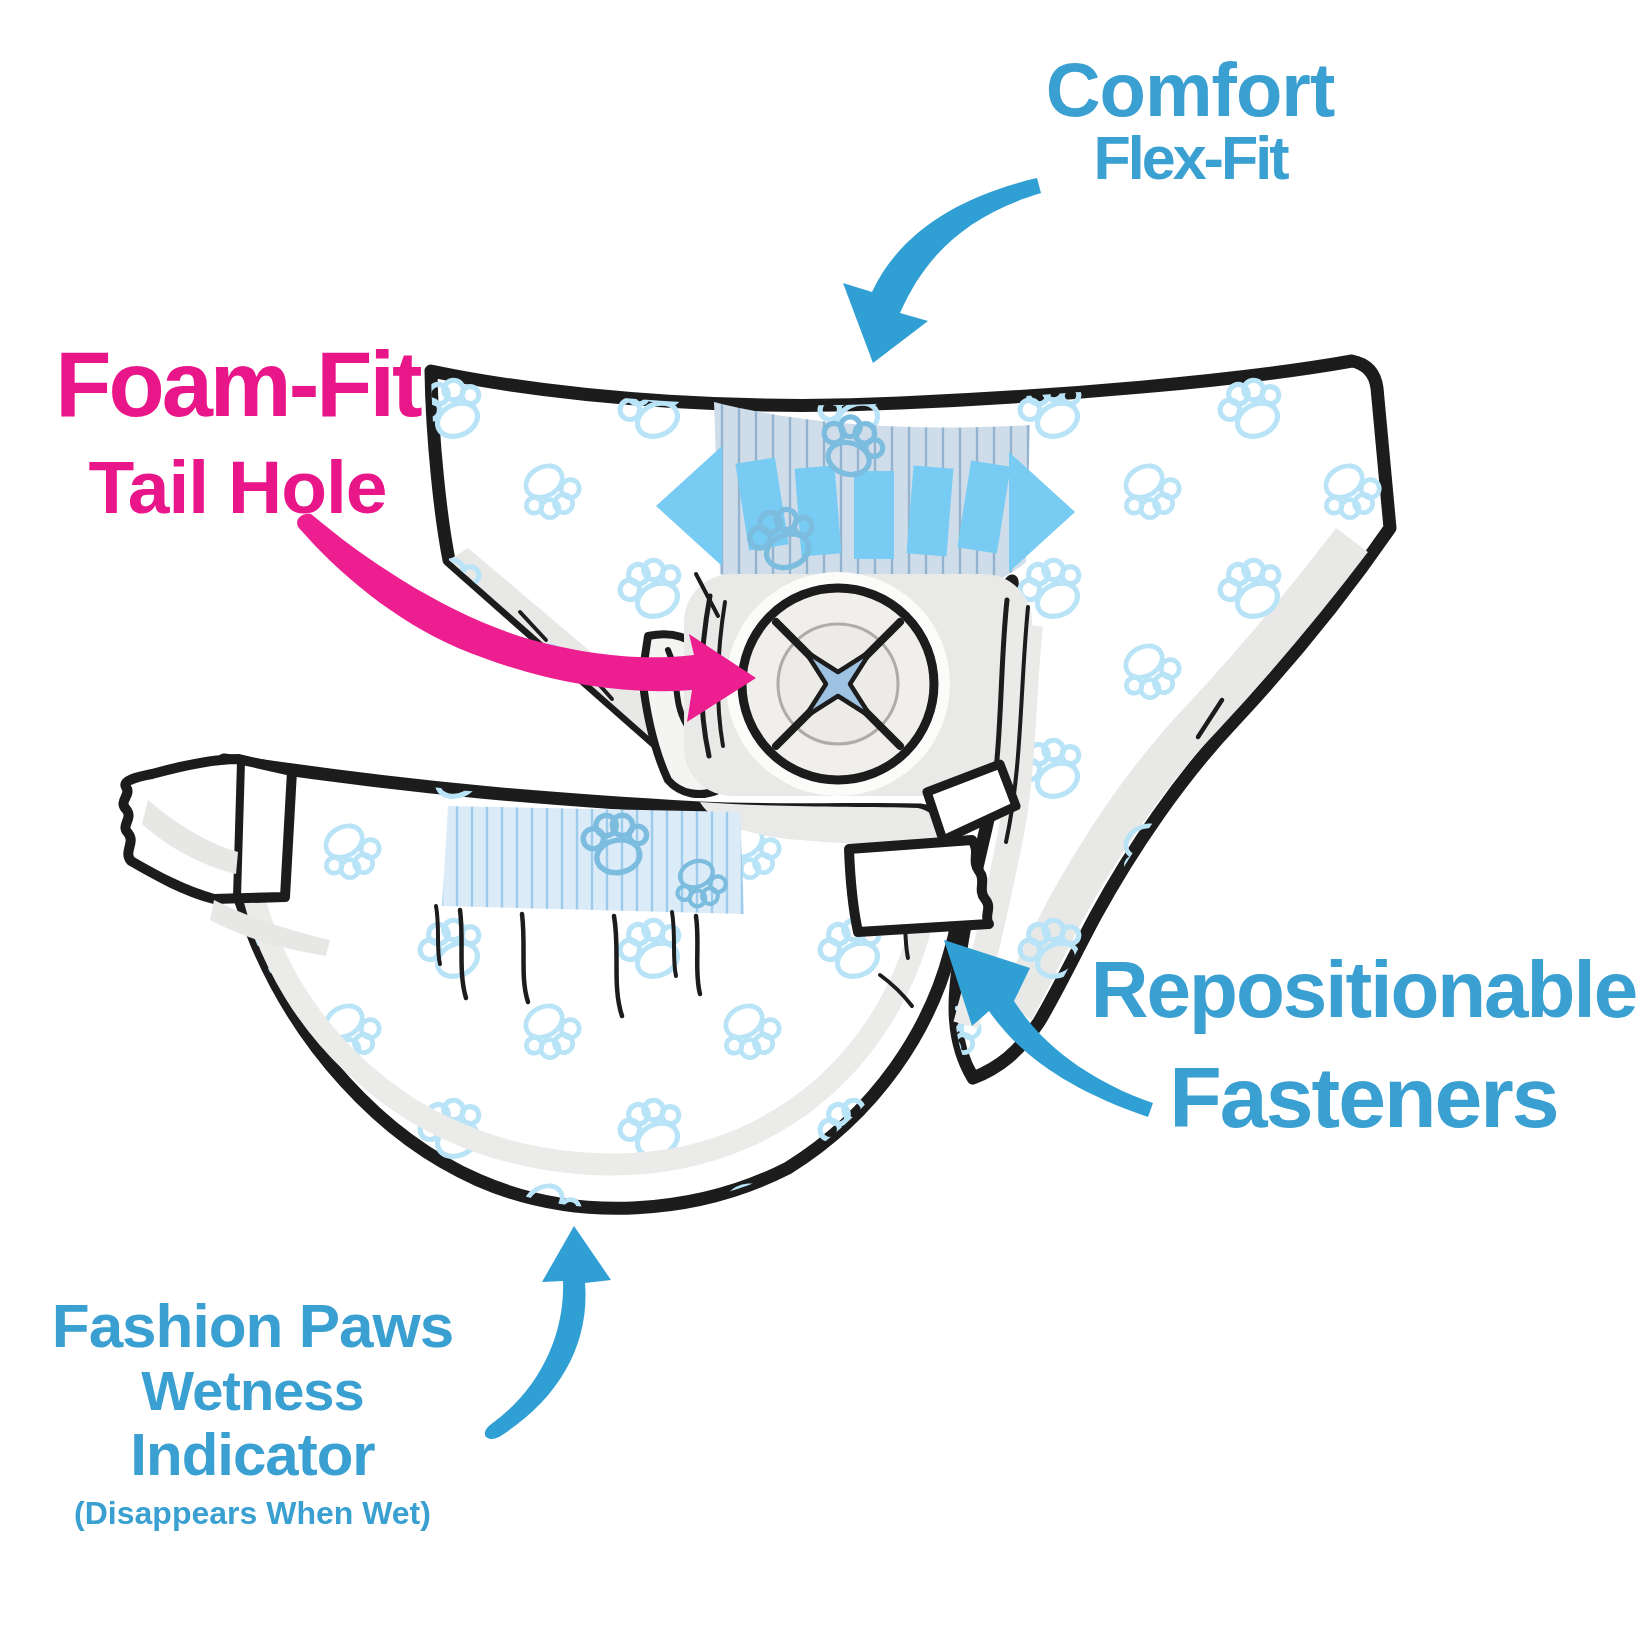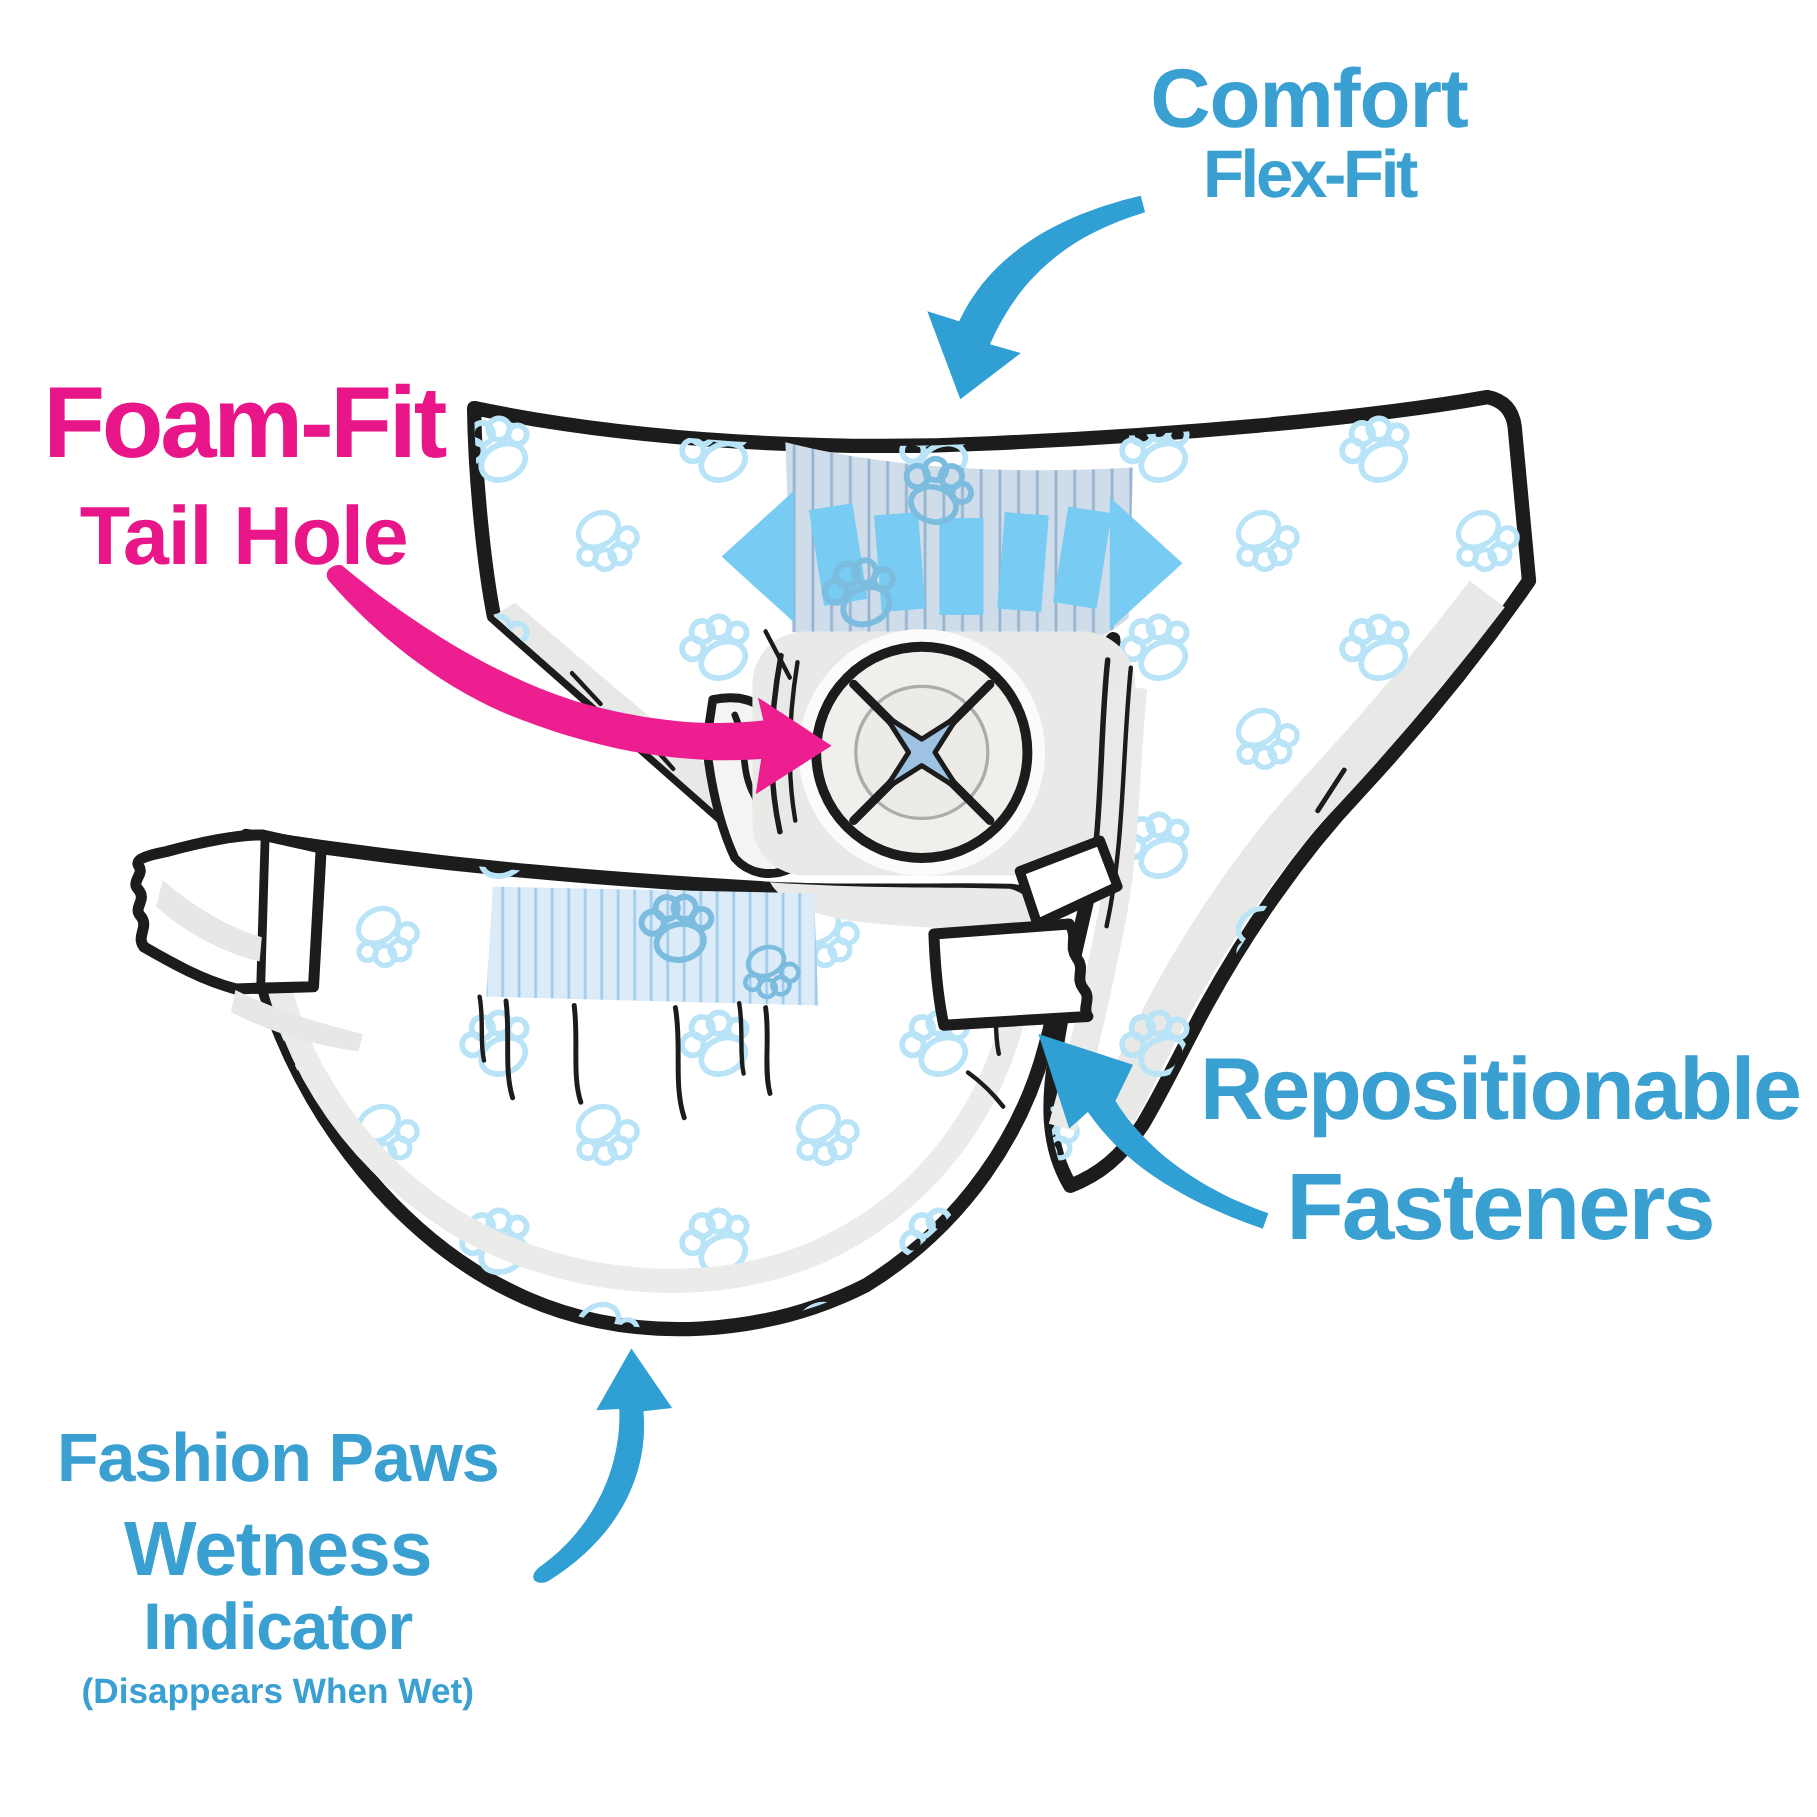--- a/index.html
+++ b/index.html
@@ -10,31 +10,31 @@
   .stage svg{position:absolute;left:0;top:0;}
   .callout{position:absolute;text-align:center;font-weight:bold;line-height:1.0;}
   .callout .l{display:block;}
   .c-blue{color:#3AA0D2;}
   .c-pink{color:#E9168A;}
   
   .co-flex{left:980px;top:52px;width:420px;}
   .co-flex .l1{font-size:76px;letter-spacing:-1px;}
   .co-flex .l2{font-size:61px;letter-spacing:-3px;margin-top:0;}
   
-  .co-foam{left:0px;top:338px;width:395px;padding-left:24px;}
+  .co-foam{left:16px;top:338px;width:395px;padding-left:24px;}
   .co-foam .l1{font-size:92px;letter-spacing:-3px;}
   .co-foam .l2{font-size:75px;letter-spacing:-1px;margin-top:20px;}
   
   .co-rep{left:1075px;top:950px;width:577px;}
   .co-rep .l1{font-size:80px;letter-spacing:-2px;}
   .co-rep .l2{font-size:86px;letter-spacing:-2px;margin-top:24px;}
   
   .co-wet{left:25px;top:1295px;width:455px;}
   .co-wet .l1{font-size:62px;letter-spacing:-1px;}
-  .co-wet .l2{font-size:70px;letter-spacing:-1px;margin-top:16px;}
+  .co-wet .l2{font-size:56px;letter-spacing:-1px;margin-top:6px;}
   .co-wet .l3{font-size:60px;letter-spacing:-1px;margin-top:6px;}
   .co-wet .note{font-size:32px;letter-spacing:0px;margin-top:12px;}
 </style>
 </head>
 <body>
 
 <div class="stage">
 
   <svg width="1652" height="1652" viewBox="0 0 1652 1652">
     <defs>

